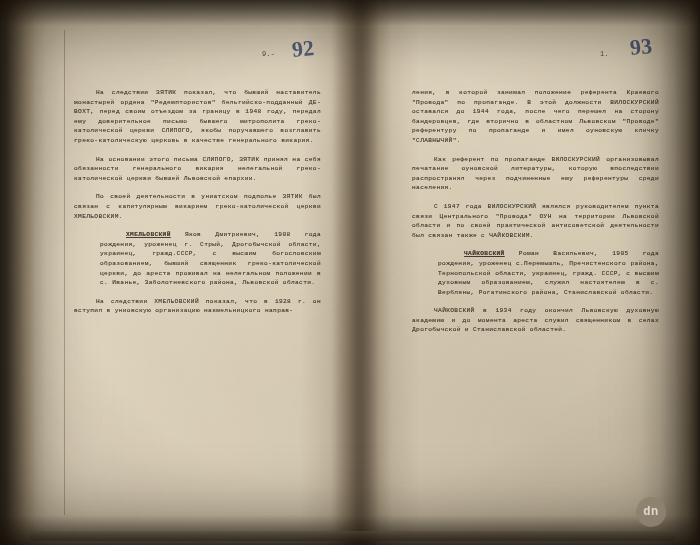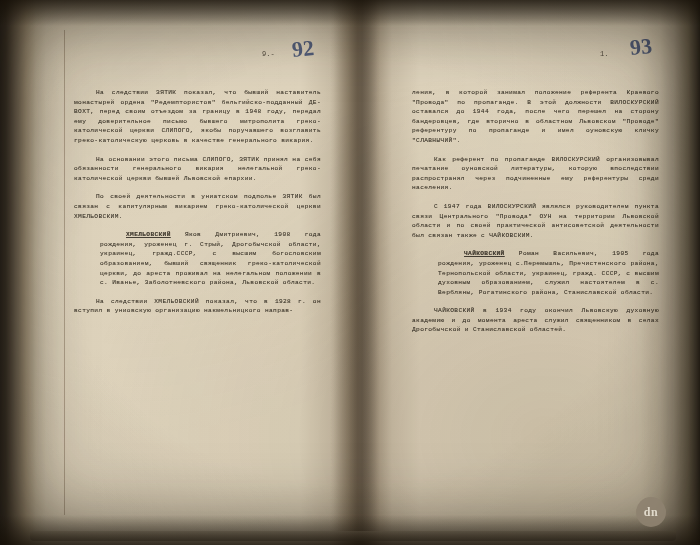--- a/index.html
+++ b/index.html
@@ -147,21 +147,21 @@
     right: 34px;
     bottom: 18px;
     width: 30px;
     height: 30px;
     border-radius: 50%;
     background: #8e8270;
     display: flex;
     align-items: center;
     justify-content: center;
     color: #e8e2d4;
-    font-family: Liberation Serif, serif;
+    font-family: Liberation Mono, monospace;
     font-size: 12px;
     font-weight: bold;
     letter-spacing: .5px;
     opacity: .92;
   }
 
   
   .edge {
     position: absolute;
     left: 30px; right: 24px; bottom: 4px;

